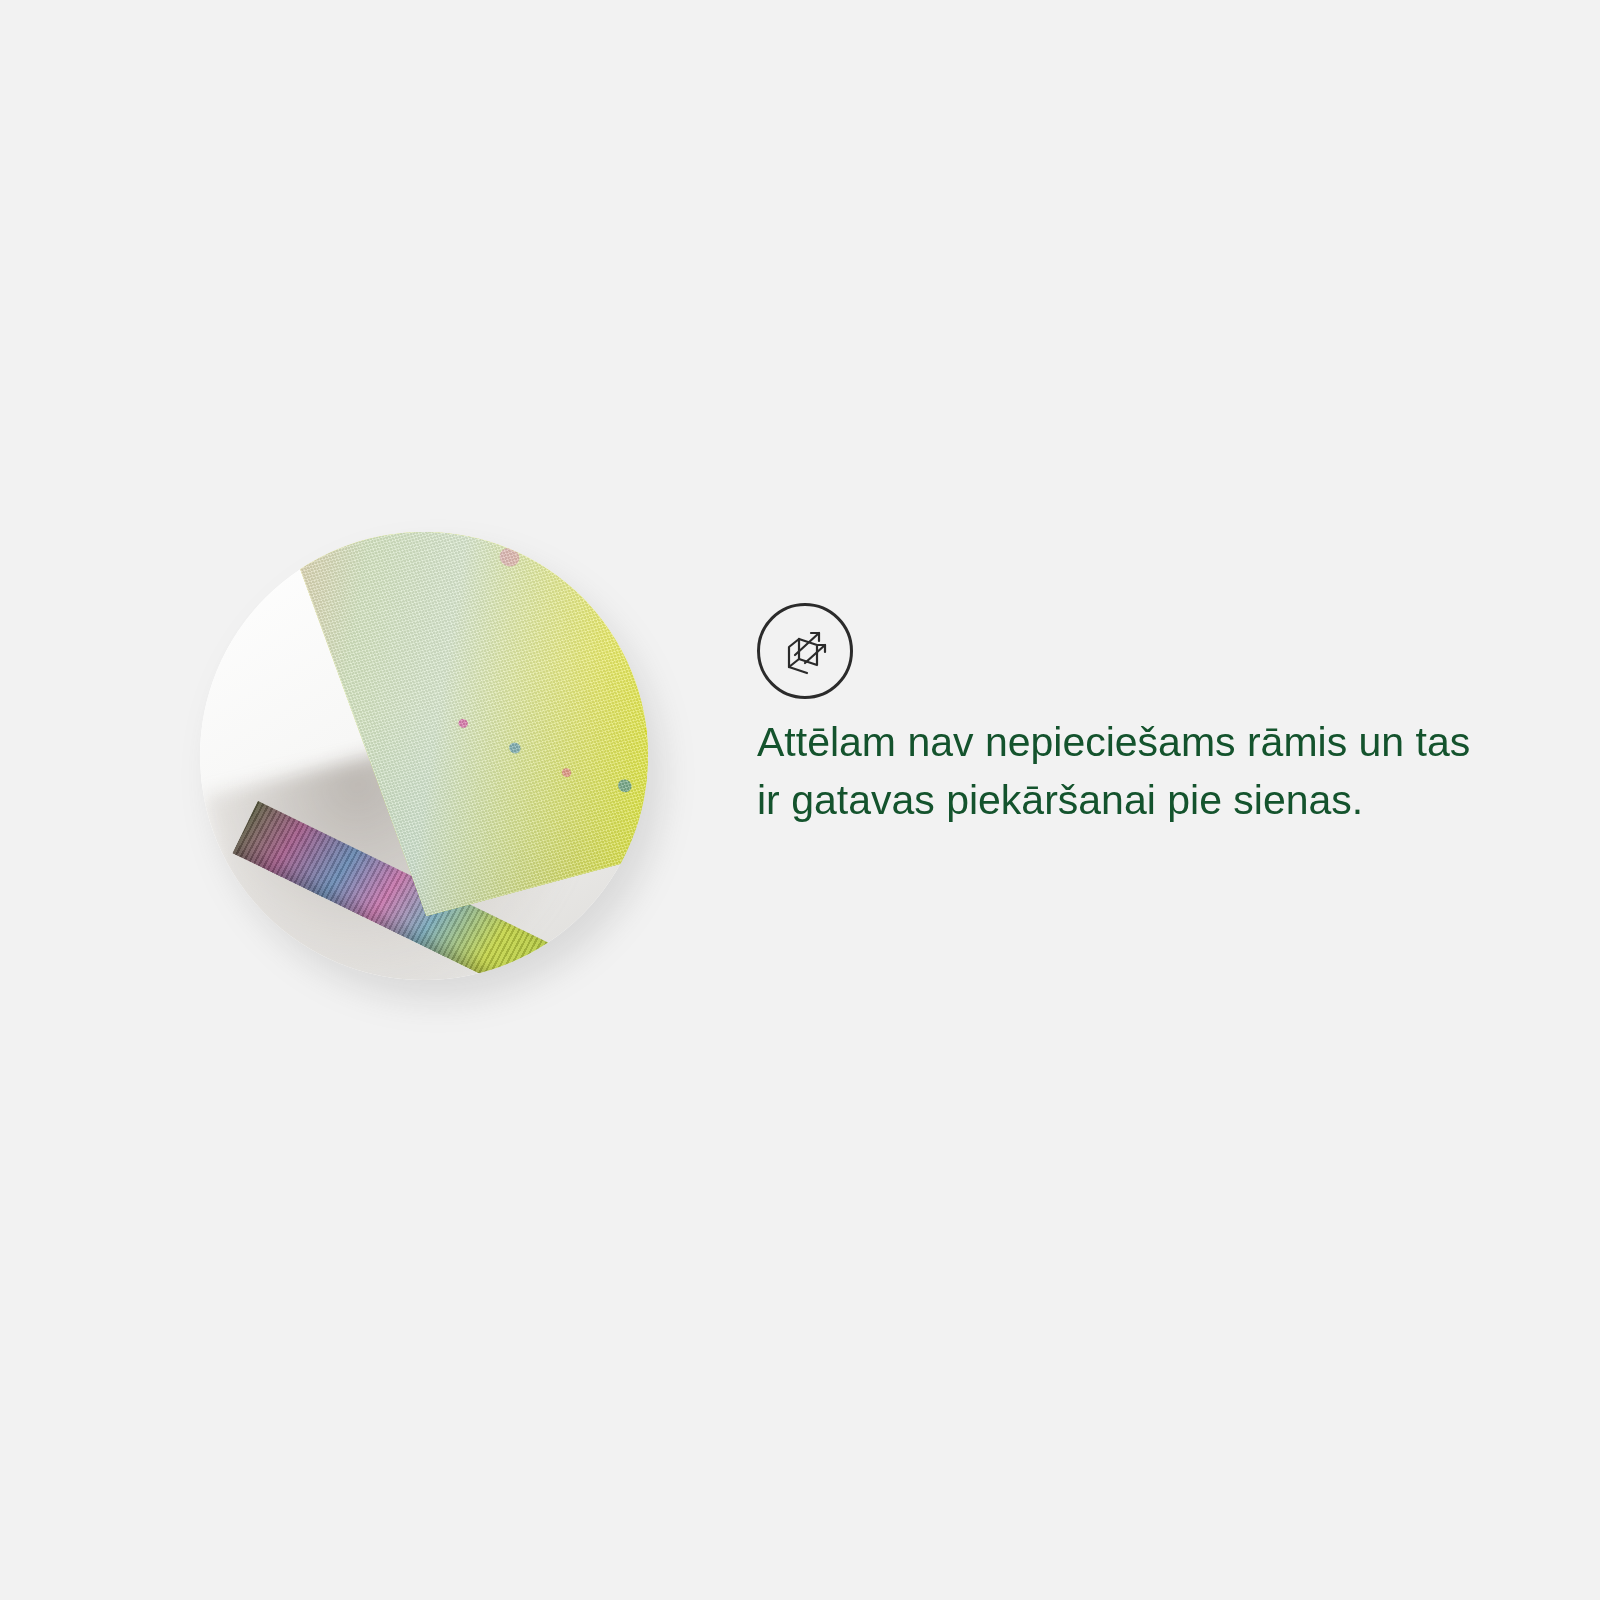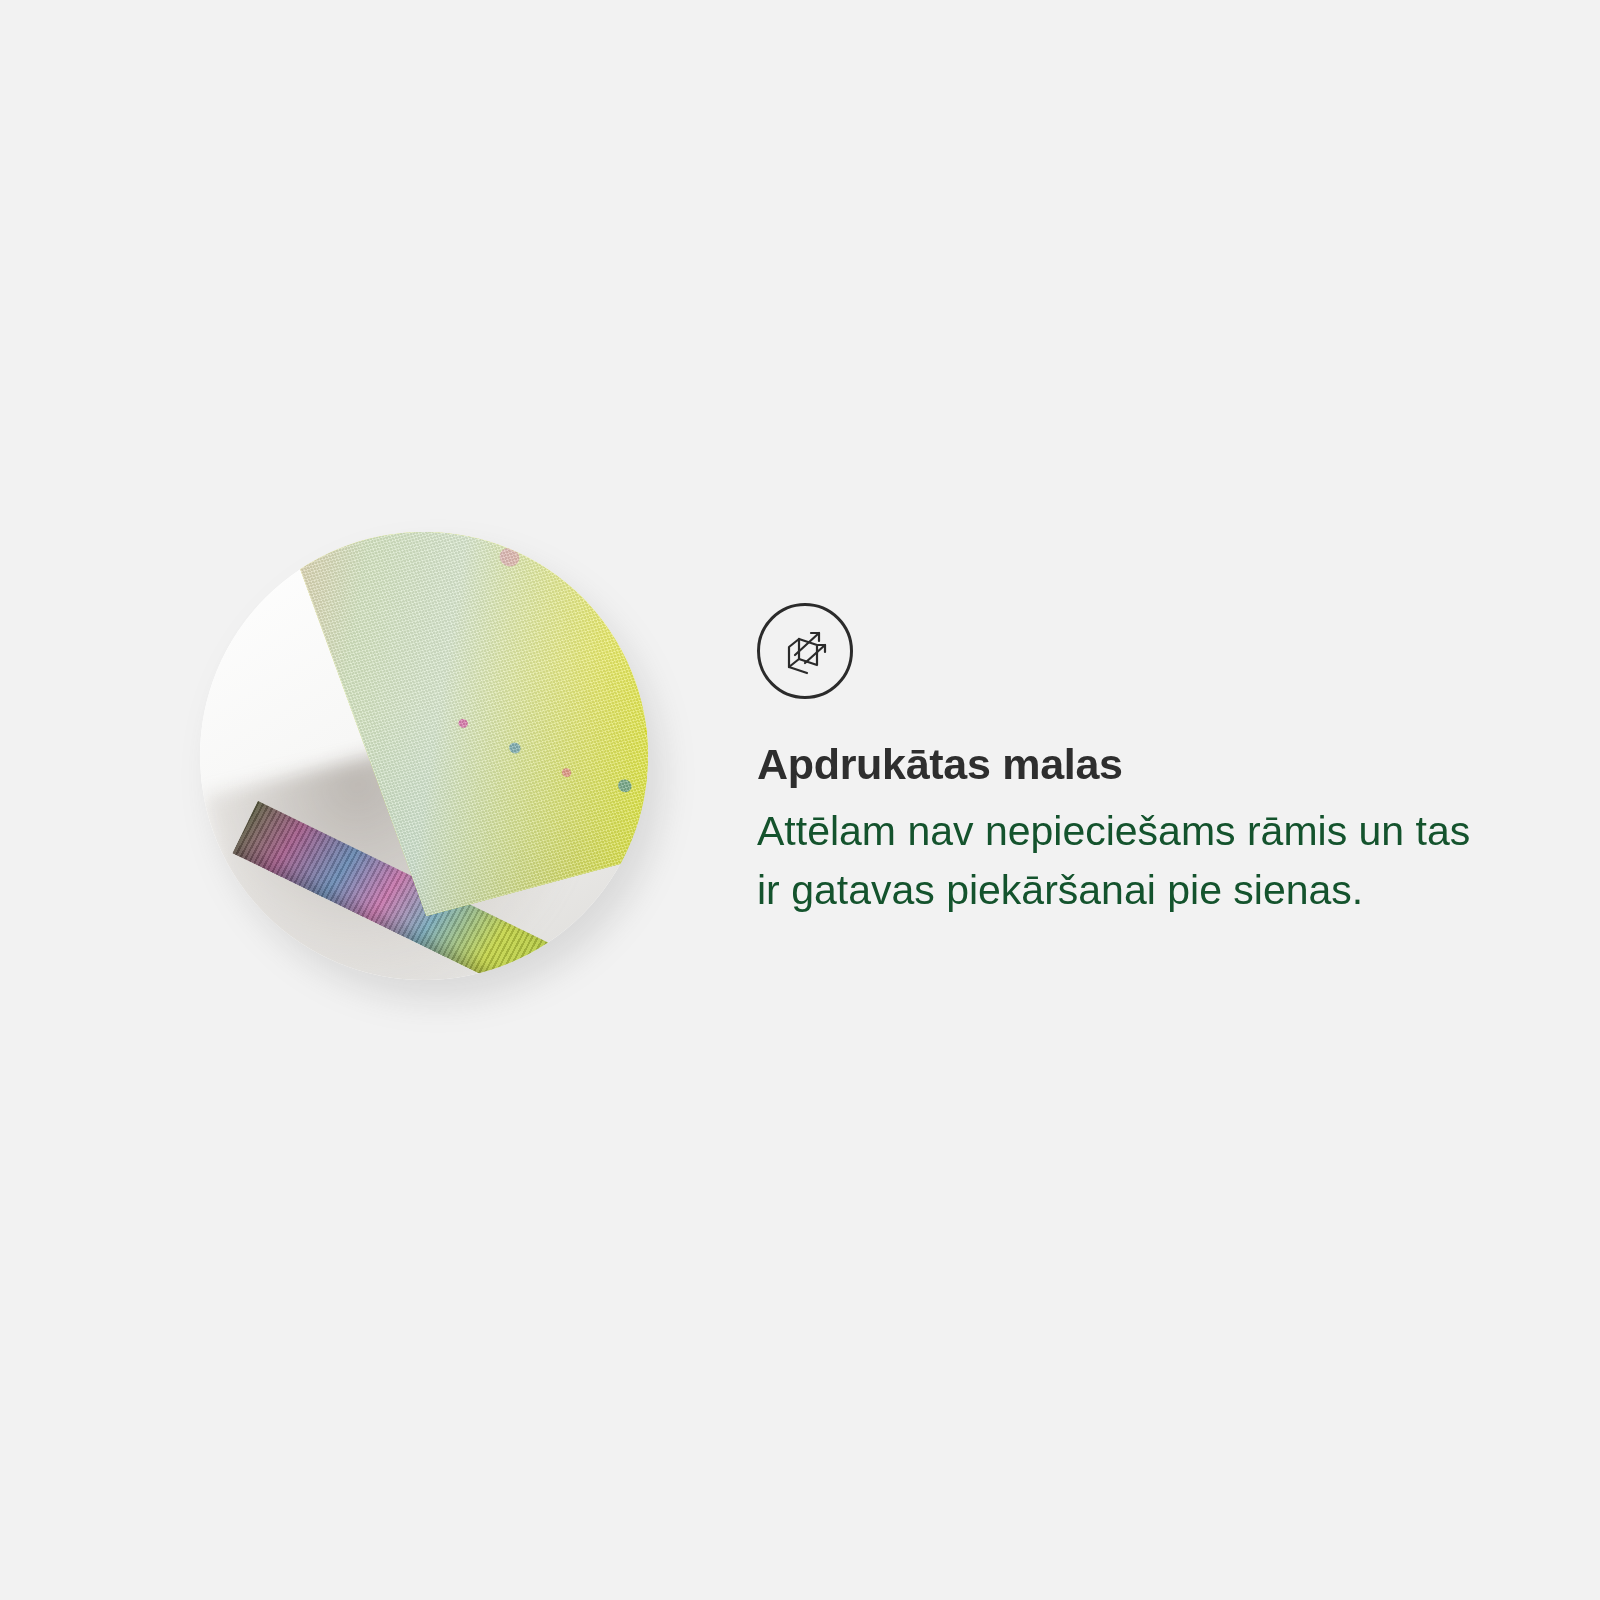--- a/index.html
+++ b/index.html
@@ -184,21 +184,20 @@
           <path d="M24 38 L42 44 L42 32"></path>
           <path d="M24 18 L42 24 L42 32"></path>
           <path d="M14 46 L32 52"></path>
 
           <path d="M20 34 L44 12"></path>
           <path d="M36 12 L44 12 L44 20"></path>
           <path d="M30 42 L50 24"></path>
           <path d="M43 24 L50 24 L50 31"></path>
         </svg>
       </div>
-      <h2 class="feature-title">Apdrukātas malas</h2>
       <p class="feature-desc">Attēlam nav nepieciešams rāmis un tas ir gatavas piekāršanai pie sienas.</p>
     </div>
   </section>
 
   <section class="feature" id="feature-eko">
 
     
 
     
   </section>

